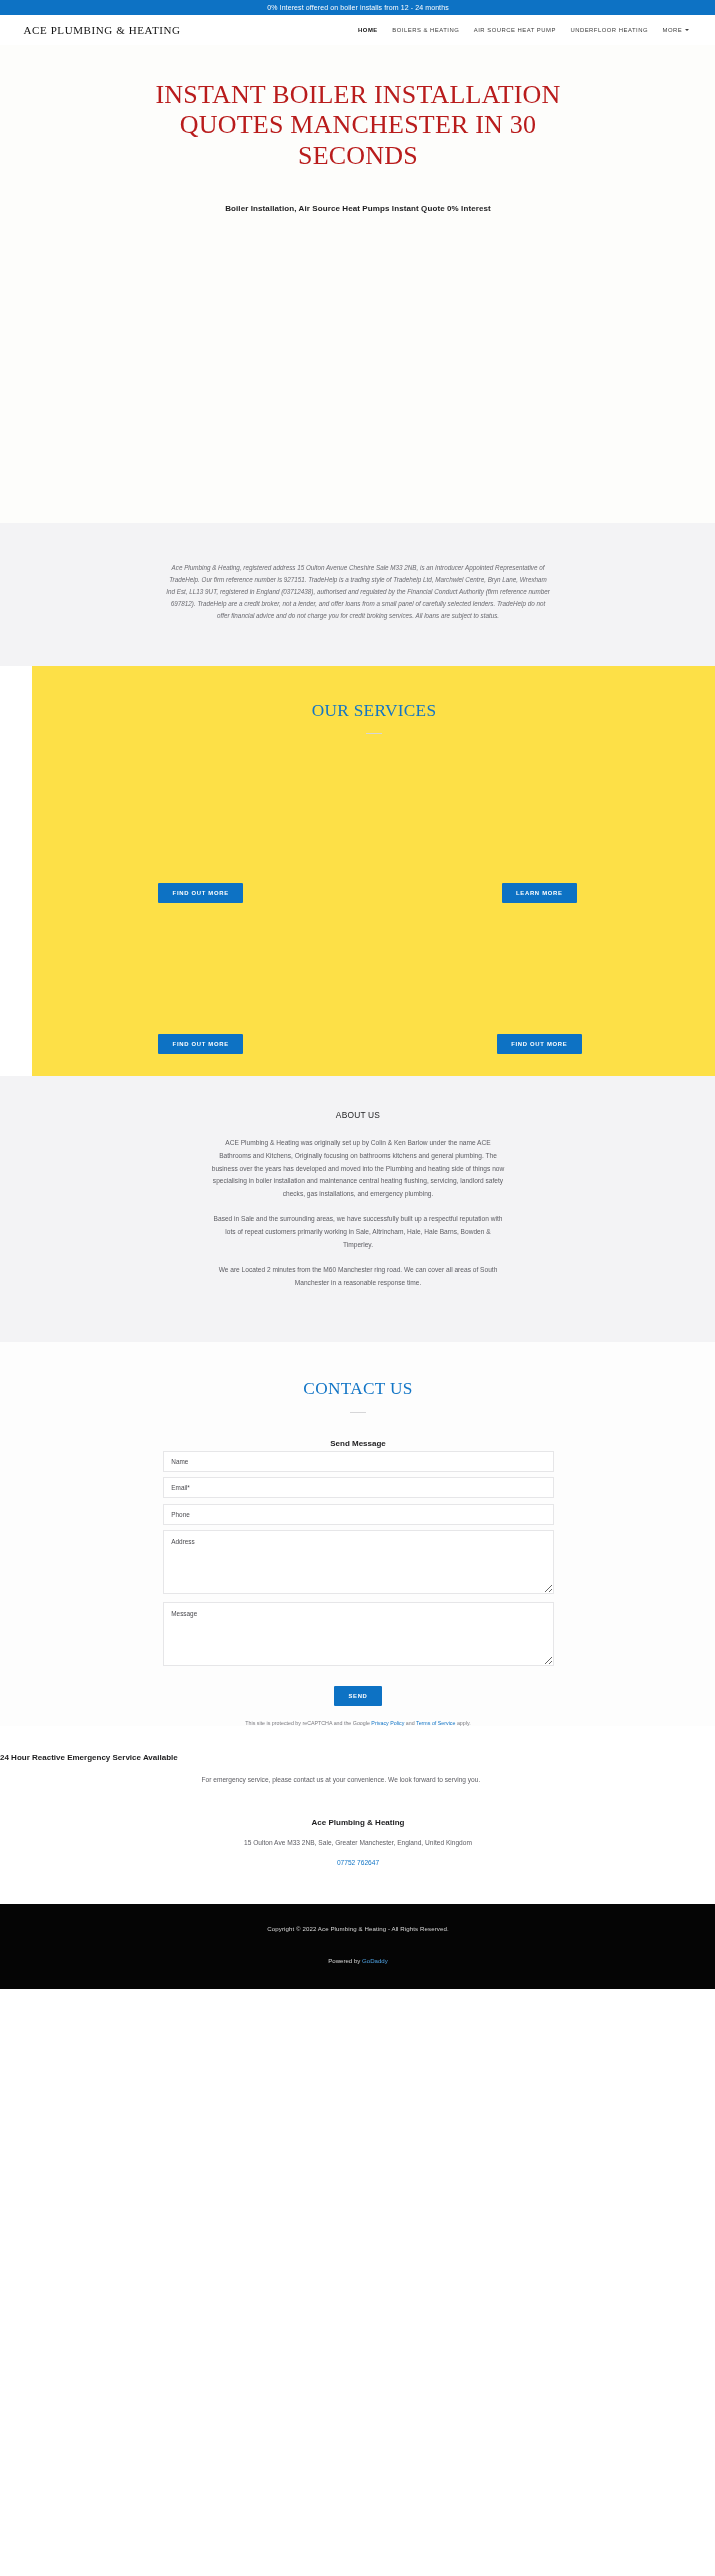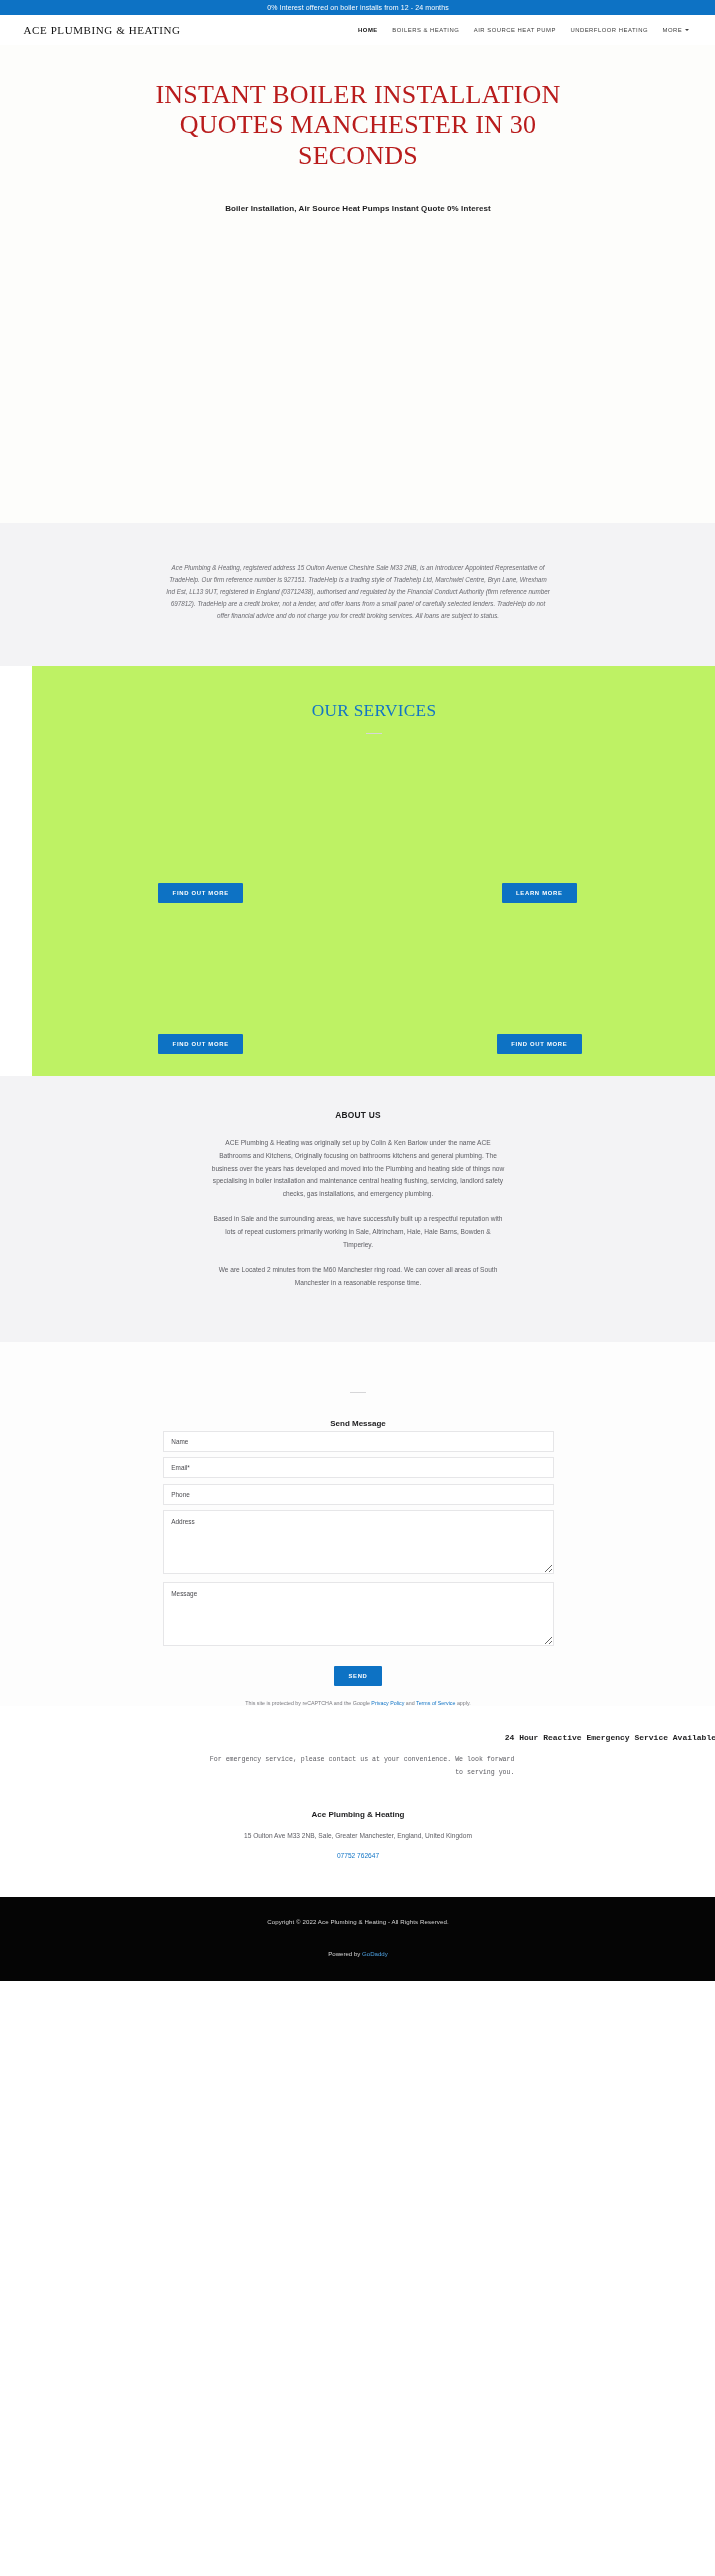--- a/index.html
+++ b/index.html
@@ -112,21 +112,21 @@
     letter-spacing: 0.3px;
   }
   .rule {
     width: 15.7px;
     height: 1.1px;
     background: #d6d6d8;
     margin: 12.3px auto 0;
   }
 
   
-  .services { padding: 35px 0 22.4px; background: #bef264; margin-left: 32px; }
+  .services { padding: 35px 0 22.4px; background: #fde047; margin-left: 32px; }
   .svc-grid {
     max-width: 604px;
     margin: 0 auto;
     padding: 0 22.4px;
     display: grid;
     grid-template-columns: 1fr 1fr;
     column-gap: 34px;
   }
   .svc-cell {
     position: relative;
@@ -164,21 +164,21 @@
   .svc-cell.a .btn-blue { margin-right: 50px; }
   .svc-cell.b .btn-blue { margin-left: 34px; margin-top: 24.6px; }
   .svc-cell.c .btn-blue { margin-right: 50px; margin-top: 22.4px; }
   .svc-cell.d .btn-blue { margin-left: 34px; }
 
   
   .about { padding: 34px 0 40px; }
   .about h2 {
     text-align: center;
     font-size: 8.4px;
-    font-weight: bold;
+    font-weight: normal;
     color: #1d1d1f;
     letter-spacing: 0.2px;
     margin-bottom: 17px;
   }
   .about p {
     max-width: 296px;
     margin: 0 auto 12.3px;
     text-align: center;
     font-size: 6.6px;
     line-height: 1.95;
@@ -217,21 +217,21 @@
   .send-wrap { text-align: center; margin-top: 20px; }
   .recaptcha {
     text-align: center;
     font-size: 5.3px;
     color: #7b7b80;
     margin-top: 14.5px;
   }
   .recaptcha a { color: #1275c6; text-decoration: none; }
 
   
-  .emergency { padding: 27px 0 0; text-align: right; font-family: Liberation Mono, monospace; }
+  .emergency { padding: 27px 0 0; text-align: left; }
   .emergency h3 {
     font-size: 8px;
     font-weight: bold;
     color: #1d1d1f;
     margin-bottom: 12.3px;
   }
   .emergency p {
     max-width: 313px;
     margin: 0 auto;
     font-size: 6.6px;
@@ -325,20 +325,21 @@
 </section>
 
 <section class="band-grey about">
   <h2>ABOUT US</h2>
   <p>ACE Plumbing &amp; Heating was originally set up by Colin &amp; Ken Barlow under the name ACE Bathrooms and Kitchens, Originally focusing on bathrooms kitchens and general plumbing.  The business over the years has developed and moved into the Plumbing and heating side of things now specialising in boiler installation and maintenance central heating flushing, servicing, landlord safety checks, gas installations, and emergency plumbing.</p>
   <p>Based in Sale and the surrounding areas, we have successfully built up a respectful reputation with lots of repeat customers primarily working in Sale, Altrincham, Hale, Hale Barns, Bowden &amp; Timperley.</p>
   <p>We are Located 2 minutes from the M60 Manchester ring road.  We can cover all areas of South Manchester in a reasonable response time.</p>
 </section>
 
 <section class="contact">
+  <h2 class="sec-title">CONTACT US</h2>
   <div class="rule"></div>
   <div class="send-msg">Send Message</div>
 
   <form class="form">
     <input class="field input" type="text" placeholder="Name" style="">
     <input class="field email" type="email" placeholder="Email*" style="">
     <input class="field input" type="tel" placeholder="Phone" style="">
     <textarea class="field area-address" placeholder="Address" style=""></textarea>
     <textarea class="field area-message" placeholder="Message" style=""></textarea>
 

